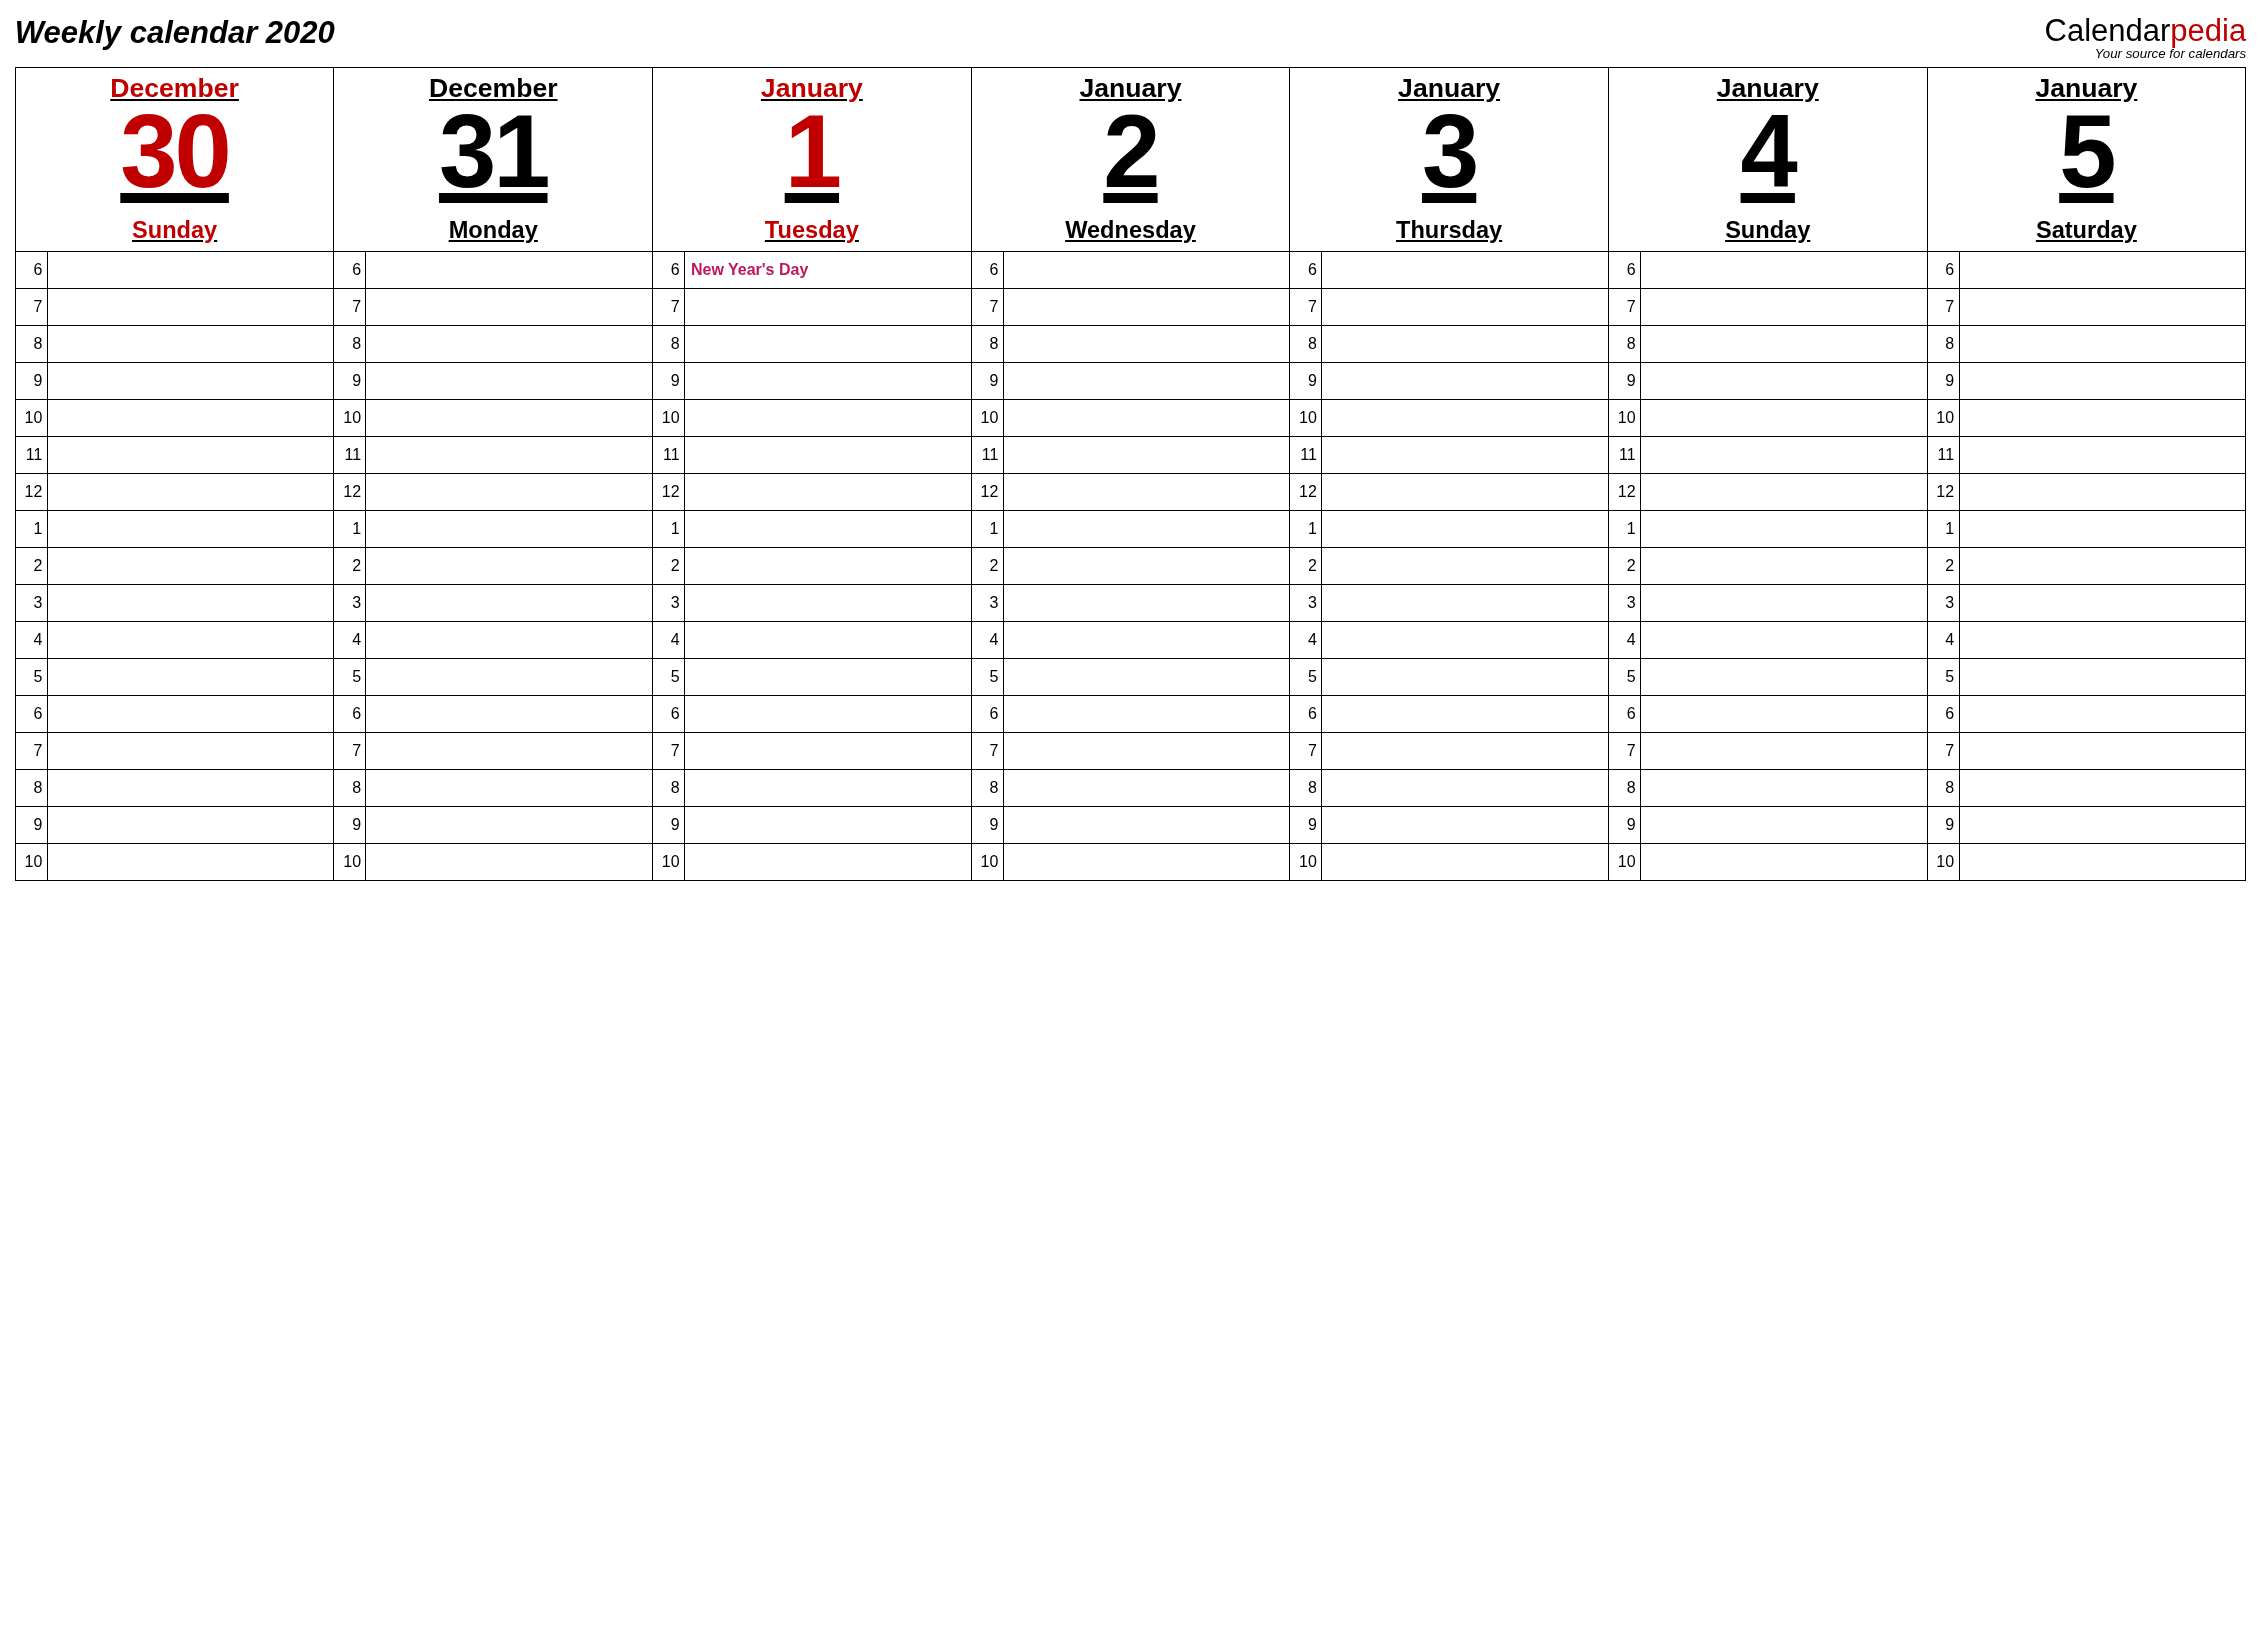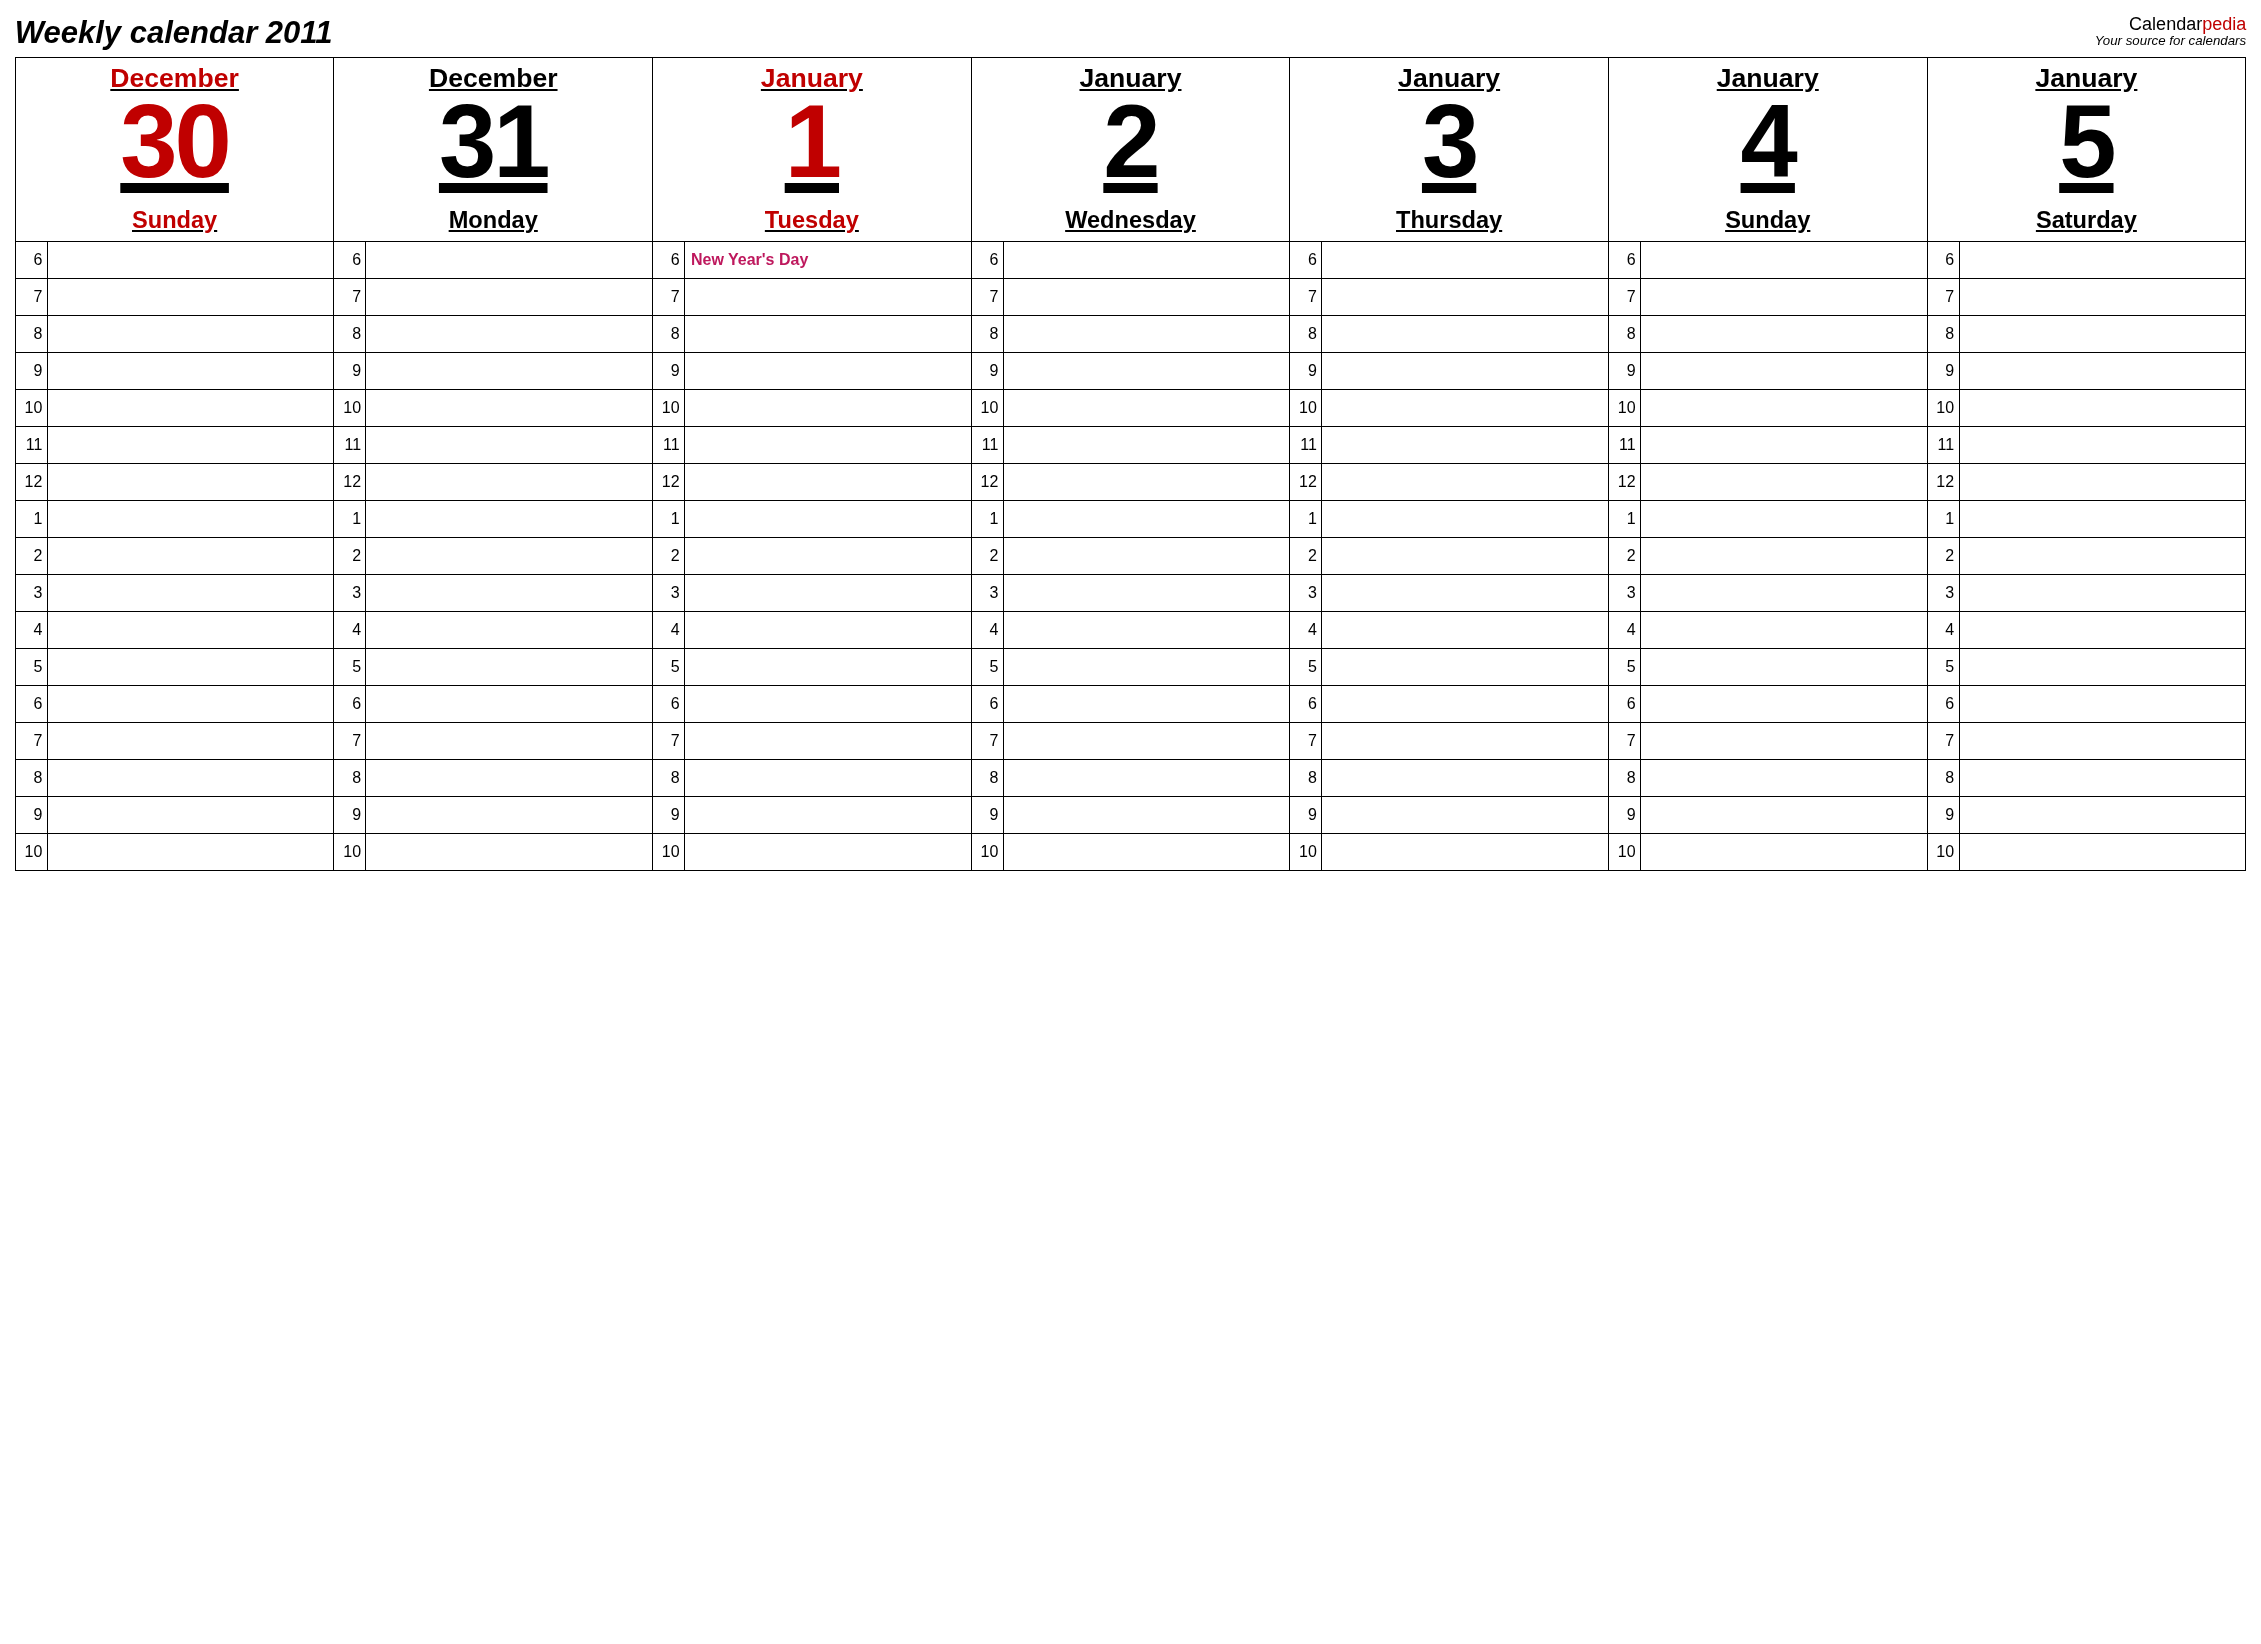--- a/index.html
+++ b/index.html
@@ -28,21 +28,21 @@
     font-size: 31px;
     font-weight: bold;
     font-style: italic;
     text-align: center;
     flex: 1;
   }
   .header-right {
     text-align: right;
   }
   .brand {
-    font-size: 18px;
+    font-size: 31px;
     font-weight: normal;
     line-height: 1;
   }
   .brand .b1 { color: #000; }
   .brand .b2 { color: #c00000; font-weight: normal; }
   .tagline {
     font-size: 13.3px;
     color: #000;
     font-style: italic;
   }
@@ -106,21 +106,21 @@
     font-weight: bold;
   }
   .hour-event.red { color: #be185d; }
 </style>
 </head>
 <body>
 
 <div class="page">
 
   <div class="header">
-    <div class="header-left">Weekly calendar 2011</div>
+    <div class="header-left">Weekly calendar 2020</div>
     <div class="header-right">
       <div class="brand">
         <span class="b1">Calendar</span><span class="b2">pedia</span>
       </div>
       <div class="tagline">Your source for calendars</div>
     </div>
   </div>
 
   <table class="cal">
     <thead>

